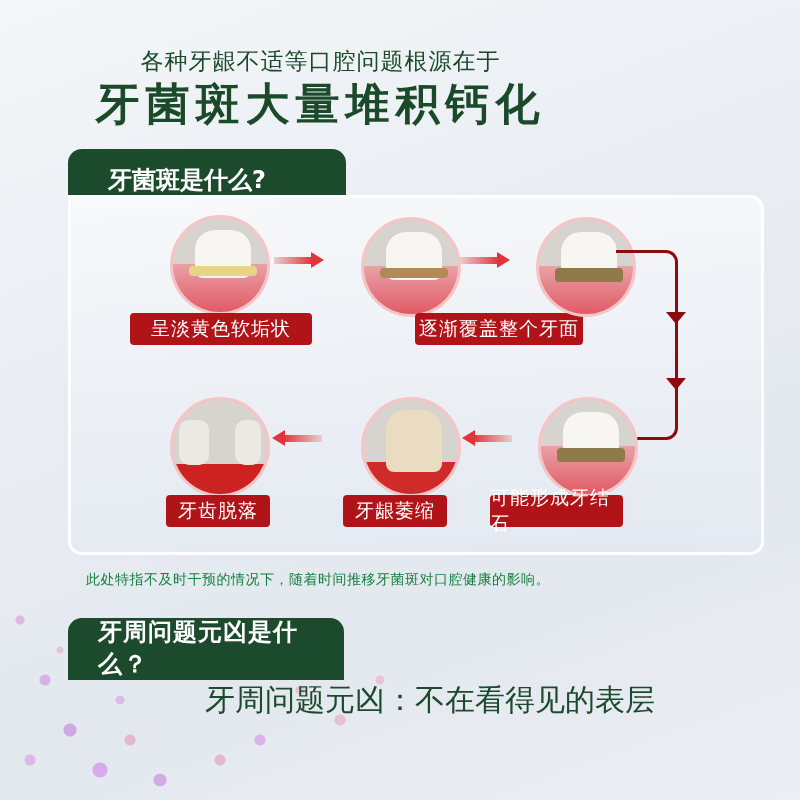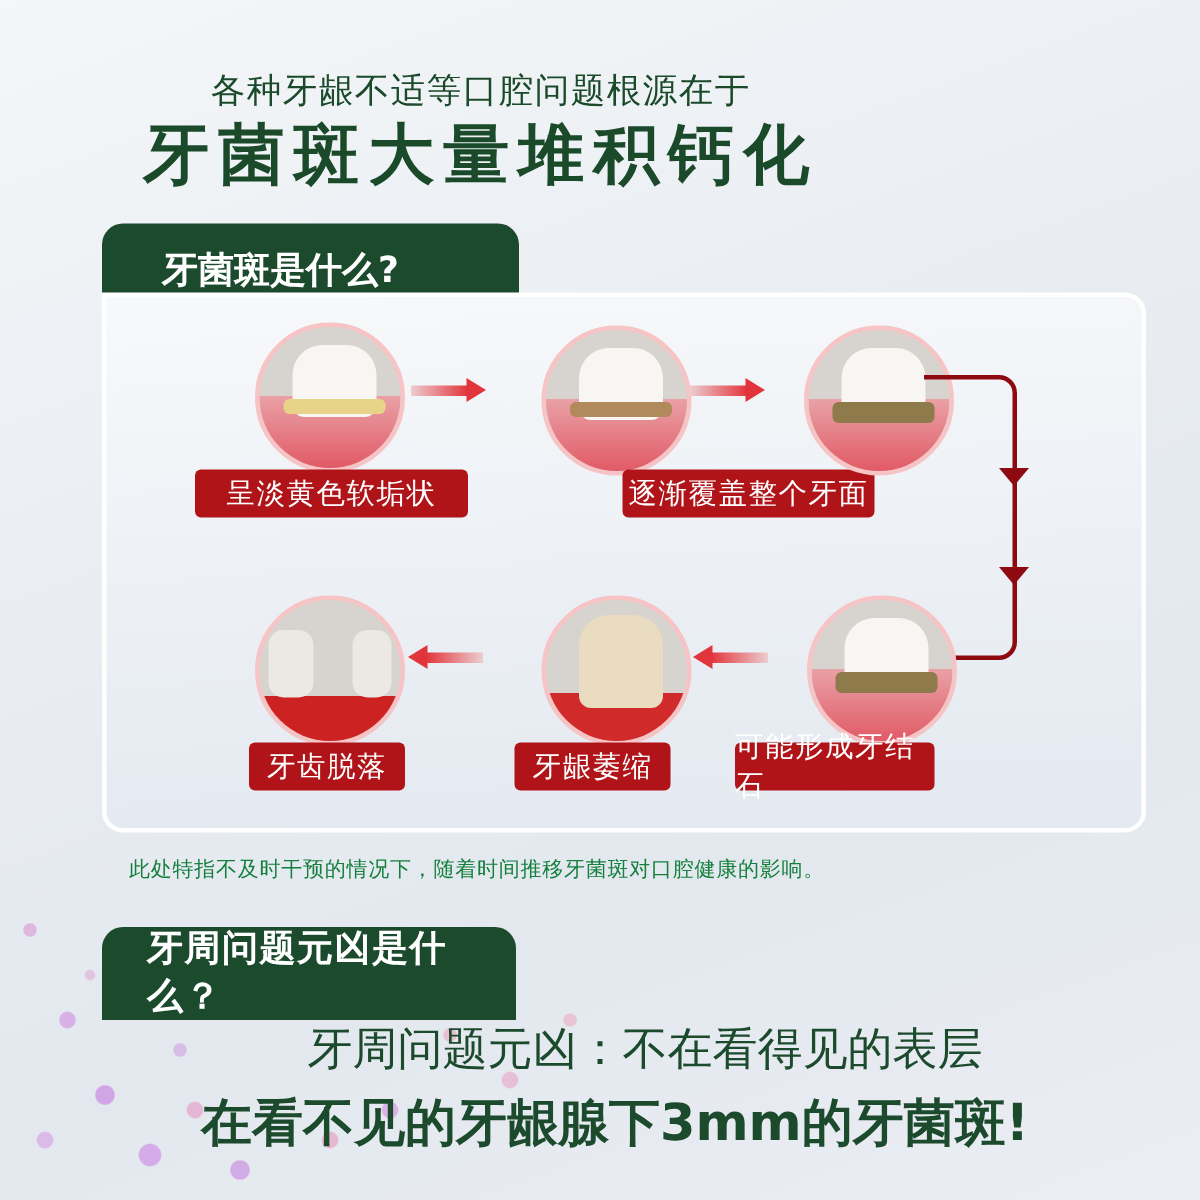--- a/index.html
+++ b/index.html
@@ -171,14 +171,13 @@
 <div class="note">此处特指不及时干预的情况下，随着时间推移牙菌斑对口腔健康的影响。</div>
 
 <div class="section-tab tab2">
   <span>牙周问题元凶是什么？</span>
 </div>
 
 <div class="footer">
   <div class="line1">
     <span class="thin">牙周问题元凶：</span><span class="bold">不在看得见的表层</span>
   </div>
-  <div class="line2">在看不见的牙龈腺下3mm的牙菌斑!</div>
 </div>
 
 </body></html>

